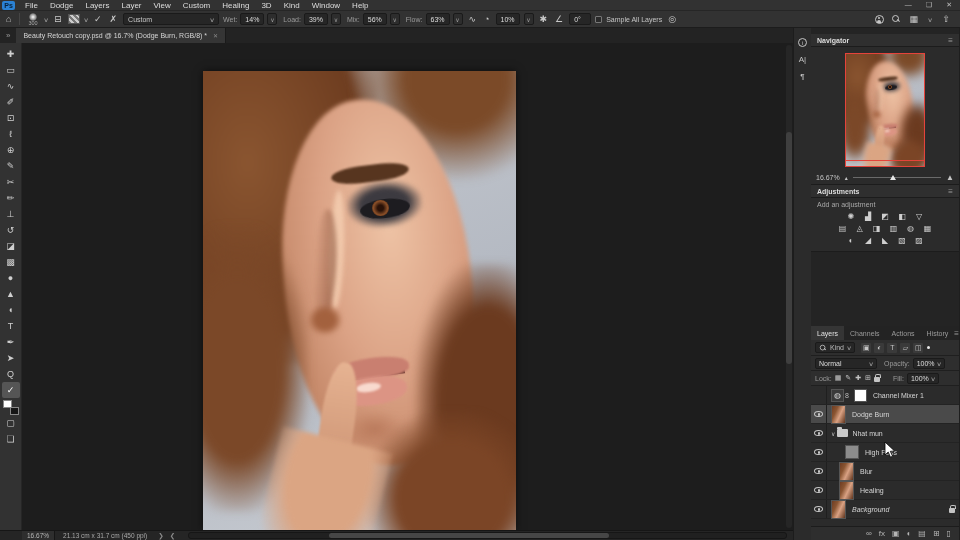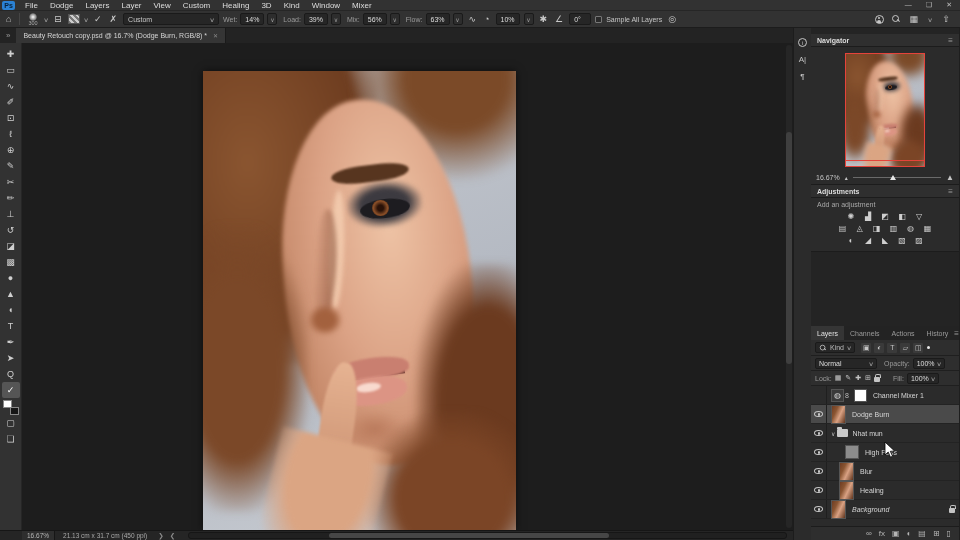--- a/index.html
+++ b/index.html
@@ -171,21 +171,21 @@
     <span class="menu-item">File</span>
         <span class="menu-item">Dodge</span>
         <span class="menu-item">Layers</span>
         <span class="menu-item">Layer</span>
         <span class="menu-item">View</span>
         <span class="menu-item">Custom</span>
         <span class="menu-item">Healing</span>
         <span class="menu-item">3D</span>
         <span class="menu-item">Kind</span>
         <span class="menu-item">Window</span>
-        <span class="menu-item">Mixer</span>
+        <span class="menu-item">Help</span>
       </div>
     <div class="win-controls">
       <span>—</span>
       <span>❏</span>
       <span>✕</span>
     </div>
   </div>
 
   <div class="optionsbar">
     <span class="opt-icn">⌂</span>

